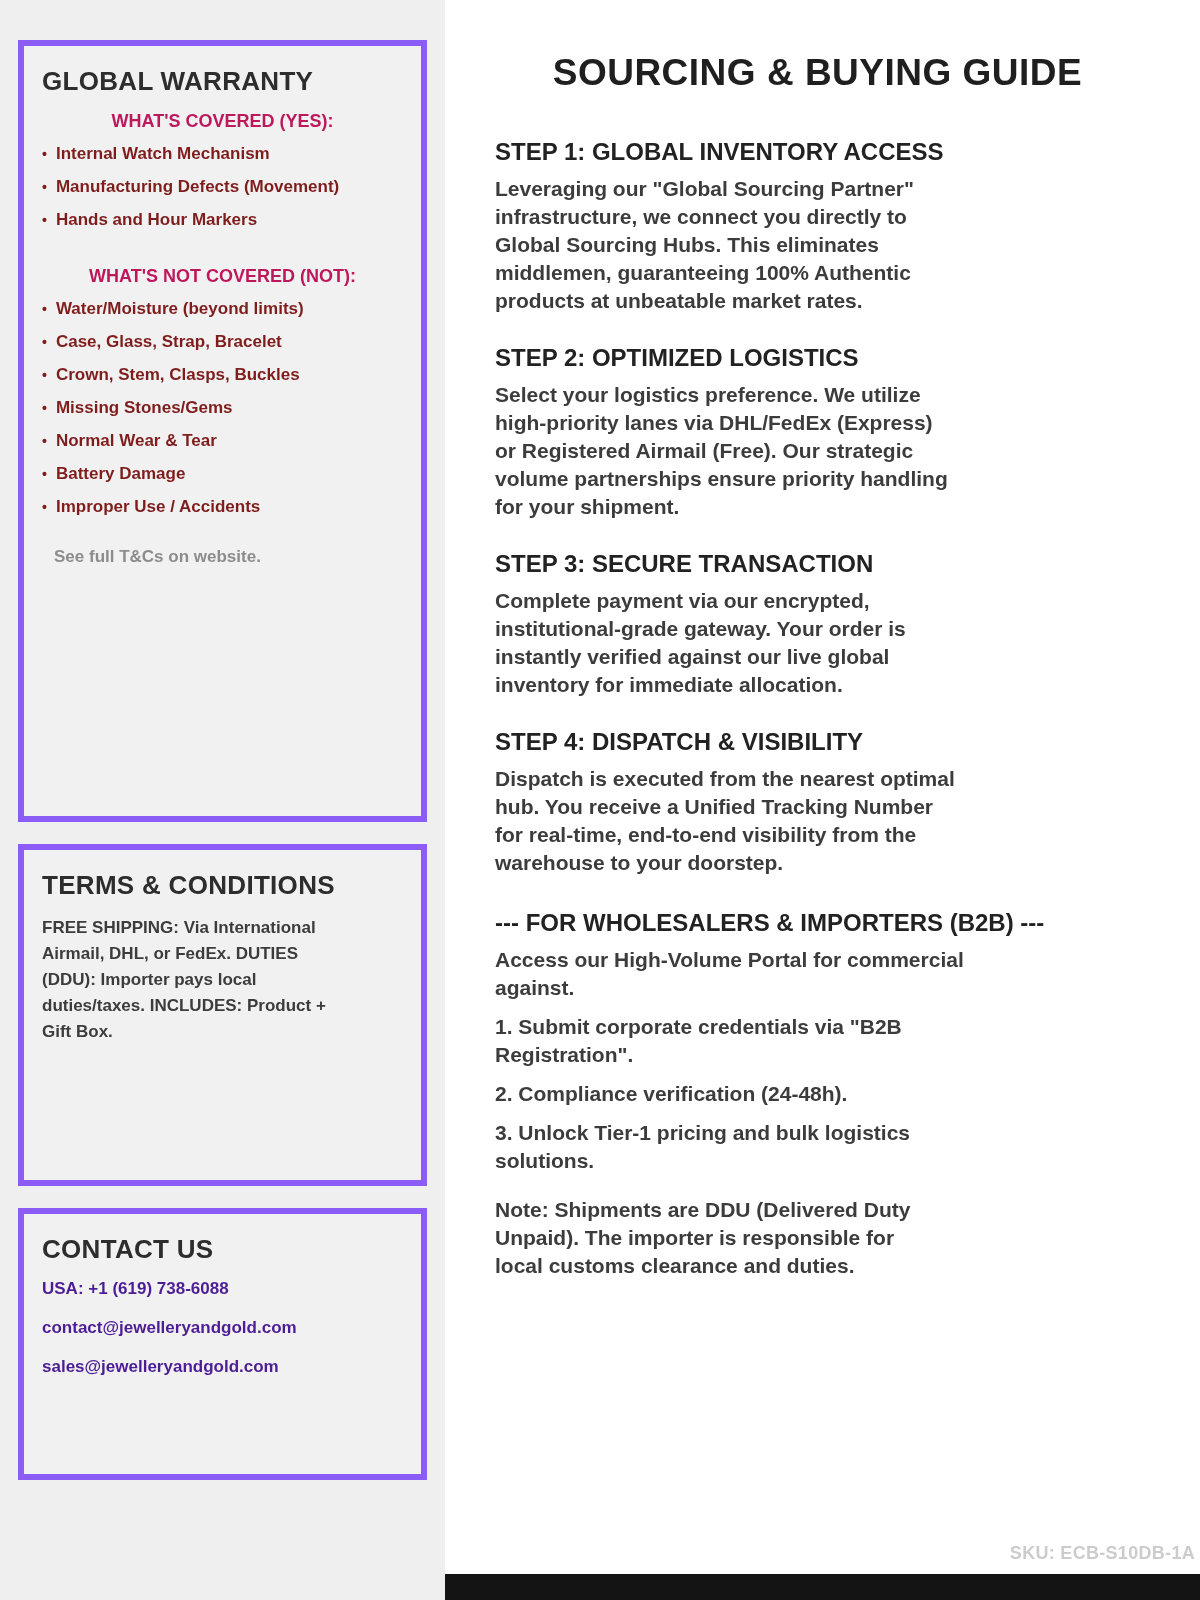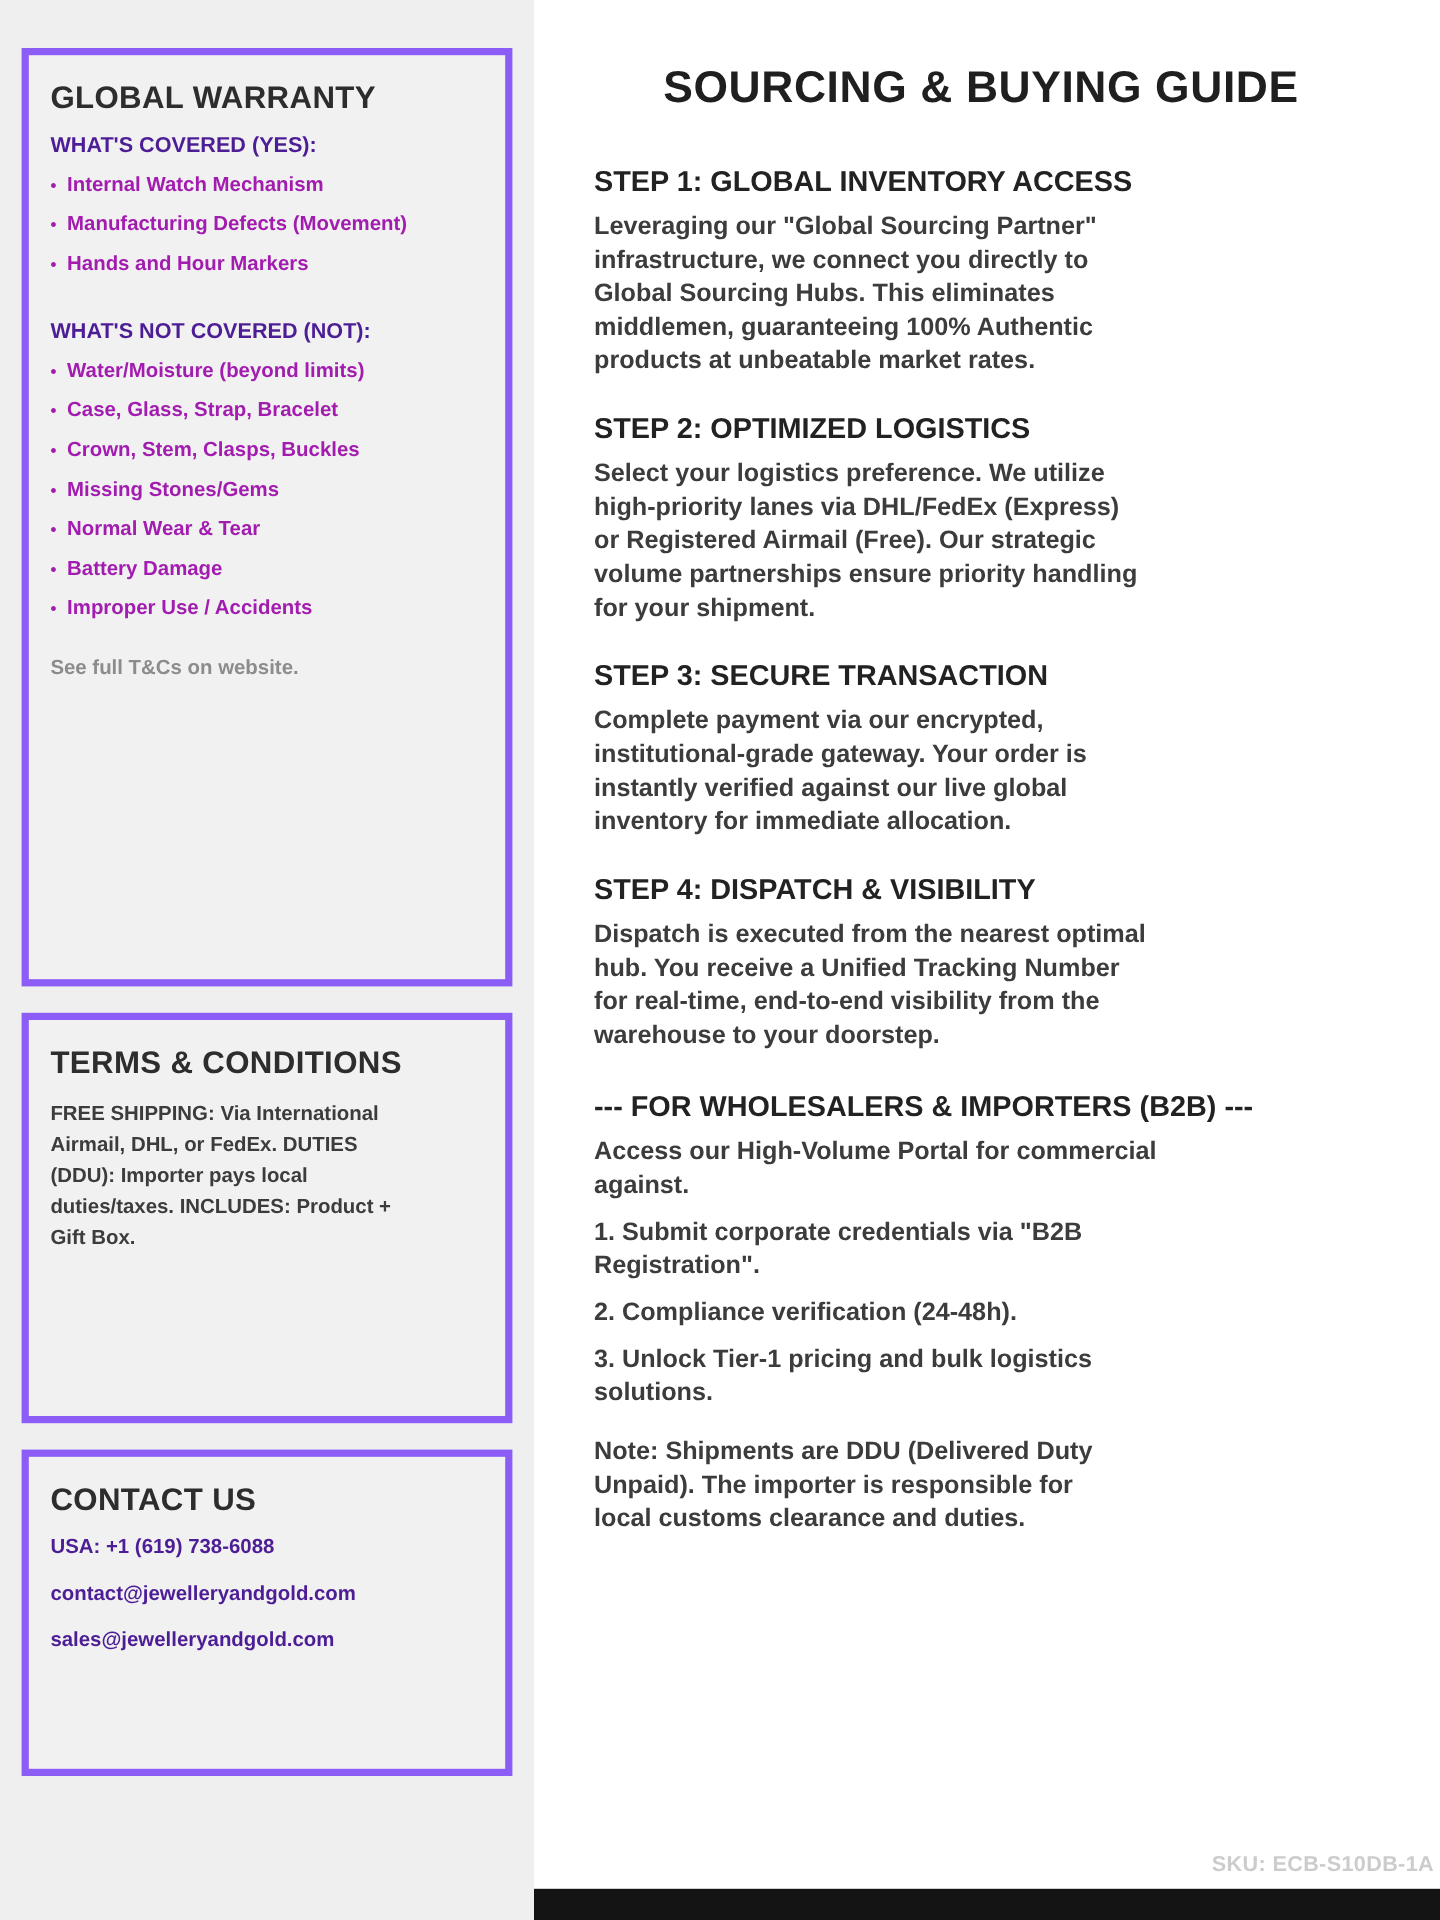--- a/index.html
+++ b/index.html
@@ -16,31 +16,31 @@
     background: #efefef; padding: 40px 18px 0 18px;
   }
   .box {
     border: 6px solid #8b5cf6; box-sizing: border-box;
     padding: 20px 18px; margin-bottom: 22px; background: #f1f1f1;
   }
   .box h2 {
     font-size: 26px; font-weight: bold; color: #2d2d2d;
     margin: 0 0 14px 0; letter-spacing: .3px;
   }
-  .box h3 { font-size: 18px; font-weight: bold; color: #4c1d95; margin: 0 0 12px 0; }
+  .box h3 { font-size: 18px; font-weight: bold; color: #be185d; margin: 0 0 12px 0; text-align: center; }
   .box-warranty { height: 782px; }
   .box-terms    { height: 342px; }
   .box-contact  { height: 272px; }
   ul.bullets { list-style: none; margin: 0; padding: 0; }
   ul.bullets li {
-    font-size: 17px; font-weight: 600; color: #a21caf; margin: 0 0 13px 0;
+    font-size: 17px; font-weight: 600; color: #7f1d1d; margin: 0 0 13px 0;
   }
   ul.bullets li::before { content: "•"; margin-right: 9px; font-size: 14px; }
   .h-notcovered { margin-top: 36px !important; }
-  .footnote { color: #8c8c8c; font-size: 17px; font-weight: 600; margin: 30px 0 0 0; }
+  .footnote { color: #8c8c8c; font-size: 17px; font-weight: 600; margin: 30px 0 0 12px; }
   .pre { white-space: pre-line; }
   .terms-body { font-size: 17px; font-weight: 600; line-height: 26px; color: #3c3c3c; margin: 0; }
   .contact-line { font-size: 17px; font-weight: bold; color: #4c1d95; margin: 0 0 19px 0; }
 
   
   .main {
     flex: 1; position: relative; background: #ffffff;
     box-sizing: border-box; padding: 52px 60px 0 50px;
   }
   .main h1 {

